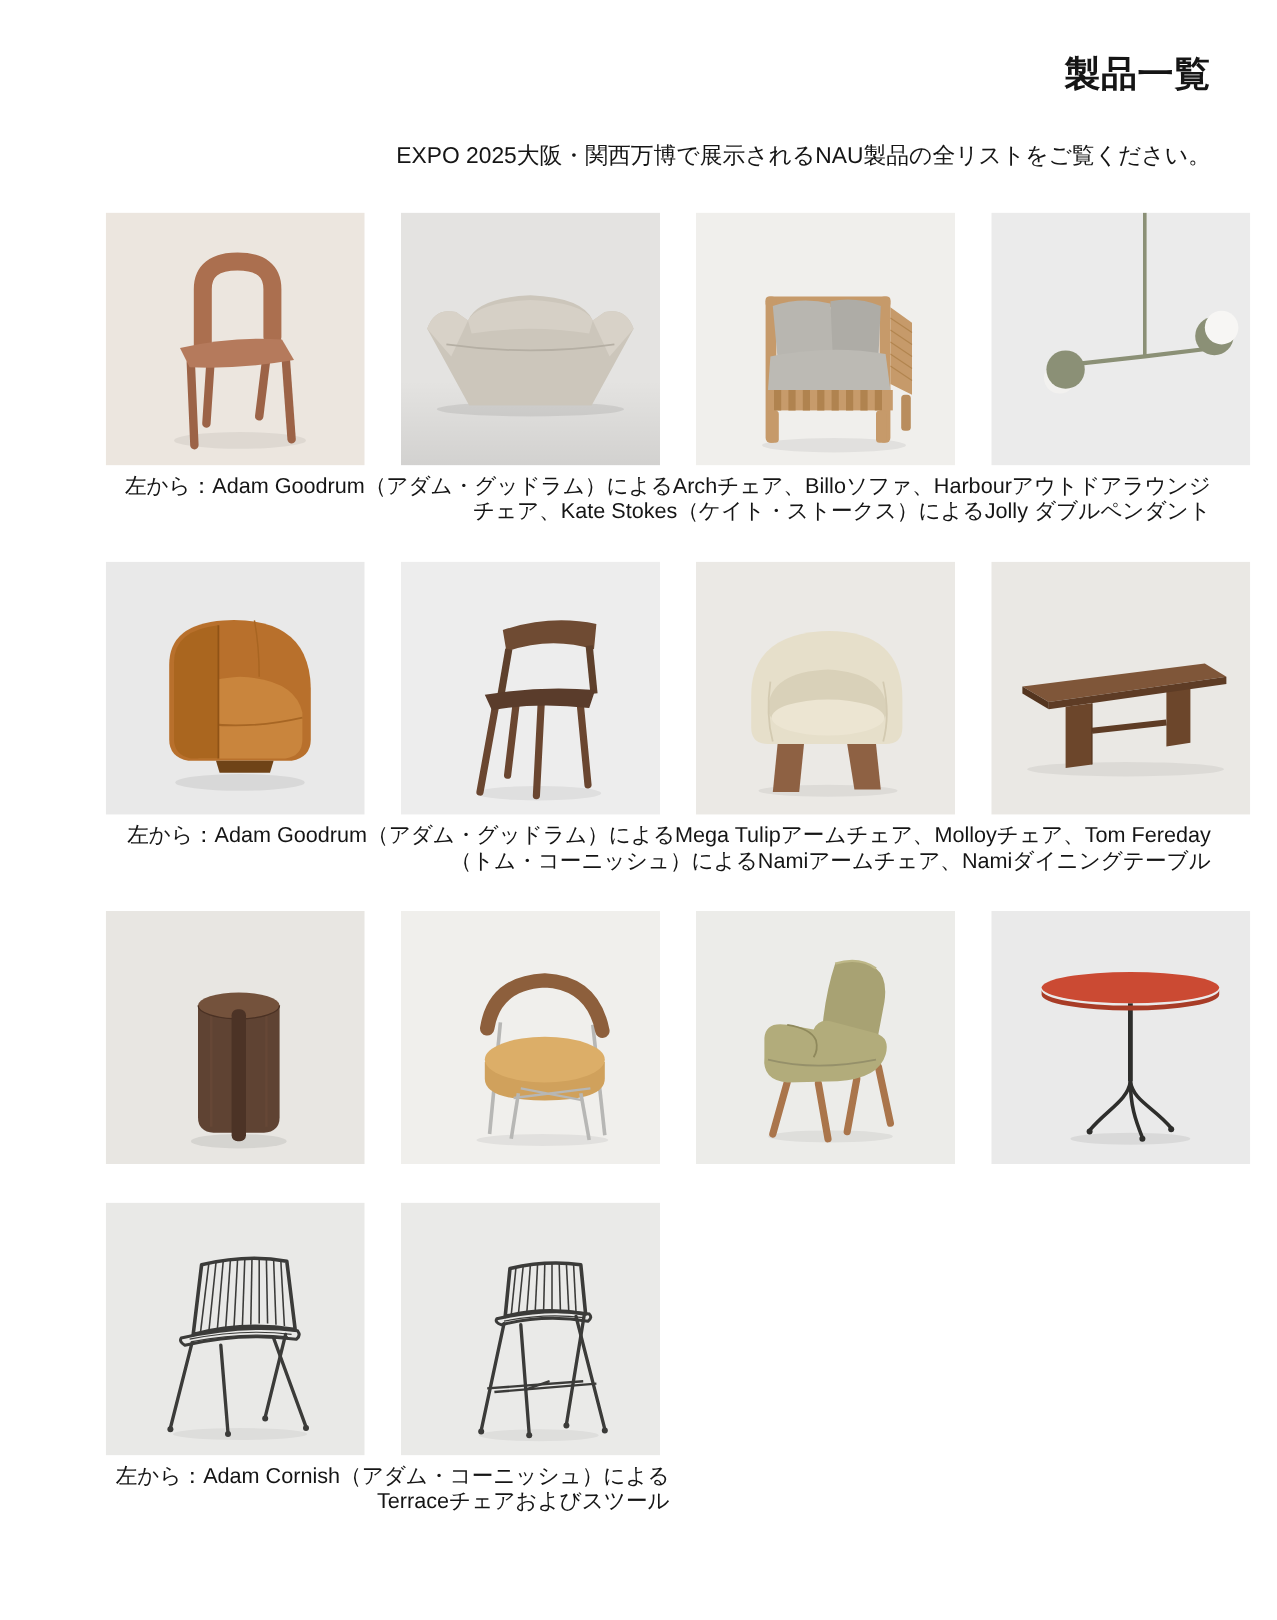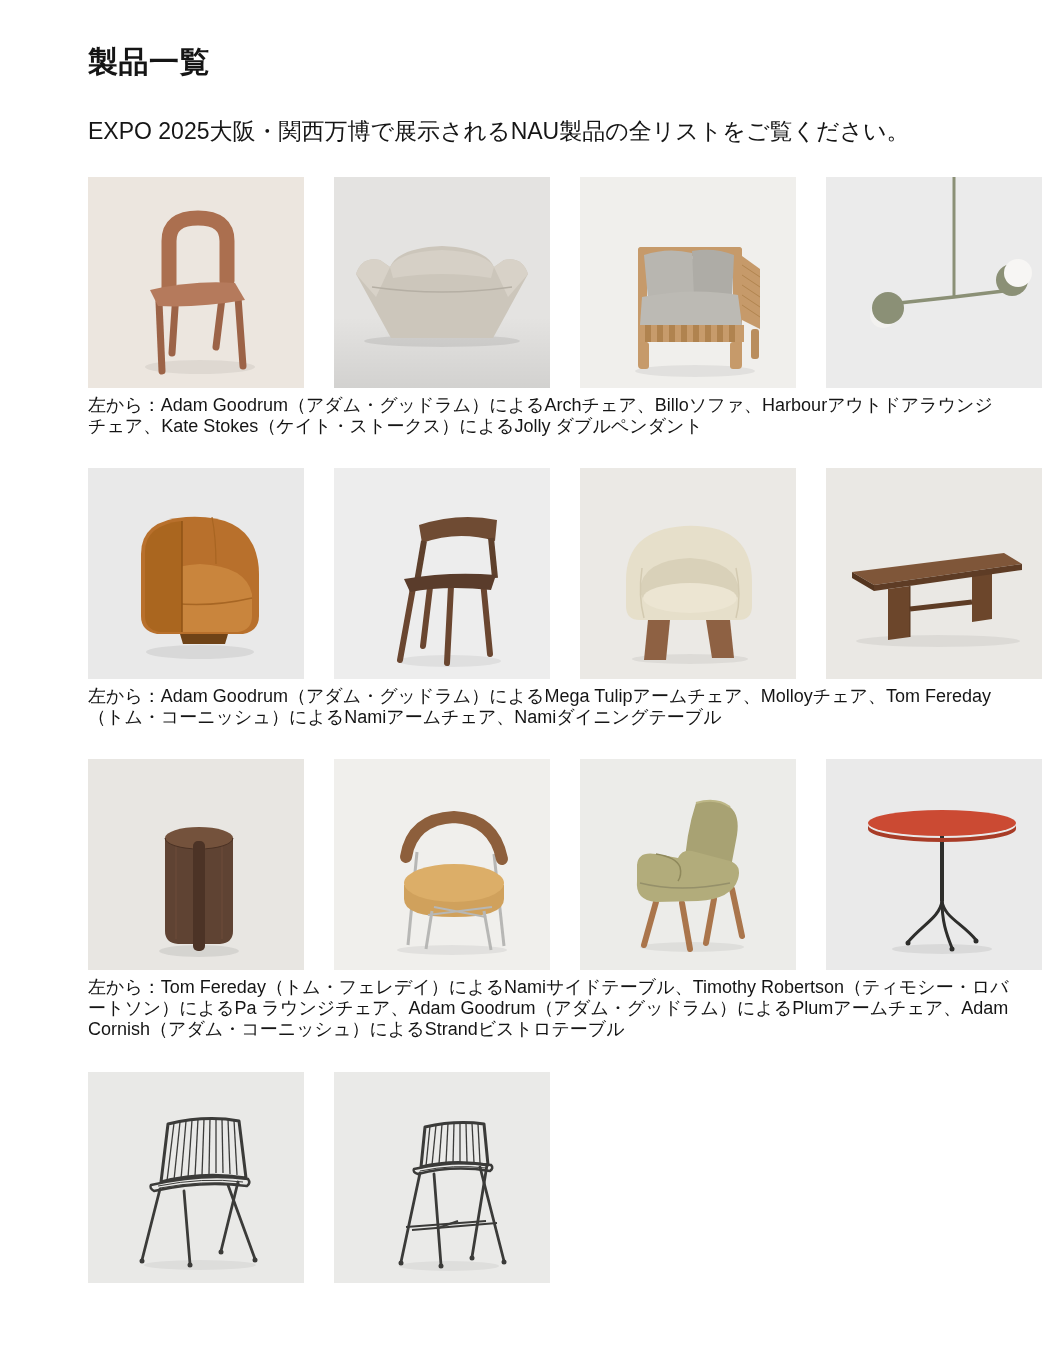--- a/index.html
+++ b/index.html
@@ -1,23 +1,23 @@
 <!DOCTYPE html>
 <html lang="ja"><head>
 <meta charset="utf-8">
 <style>
   html,body{margin:0;padding:0;}
   body{
     width:1064px;height:1350px;background:#ffffff;
     font-family:"Liberation Sans","DejaVu Sans",sans-serif;
     color:#151515;overflow:hidden;
   }
-  .content{padding:42px 55px 0 88px;}
+  .content{padding:42px 55px 0 88px;text-align:right;}
   .page-title{font-size:30px;font-weight:bold;letter-spacing:0.5px;margin:0;}
-  .intro{font-size:23px;line-height:26px;margin:35px 0 2px 0;}
+  .intro{font-size:19px;line-height:26px;margin:35px 0 2px 0;}
   .product-row{display:grid;grid-template-columns:repeat(4,216px);column-gap:30px;margin-top:33px;}
   .product-row.tight{margin-top:31px;}
   .cell{width:216px;height:211px;overflow:hidden;}
   .cell svg{display:block;width:216px;height:211px;}
   .caption{font-size:18px;line-height:21px;margin:7px 0 0 0;max-width:954px;}
   .caption.narrow{max-width:470px;}
 </style>
 </head>
 <body>
 
@@ -234,21 +234,20 @@
           <path d="M116 142 C116 162 120 174 126 189" stroke="#2e2e2c"></path>
         </g>
         <circle cx="82" cy="184" r="2.5" fill="#2e2e2c"></circle>
         <circle cx="150" cy="182" r="2.5" fill="#2e2e2c"></circle>
         <circle cx="126" cy="190" r="2.5" fill="#2e2e2c"></circle>
         <path d="M42 66 A74 13 0 0 0 190 66 L190 70 A74 13 0 0 1 42 70 Z" fill="#a83c27"></path>
         <ellipse cx="116" cy="64" rx="74" ry="13" fill="#cb4a33"></ellipse>
       </svg>
     </div>
   </div>
-  <p class="caption">左から：Tom Fereday（トム・フェレデイ）によるNamiサイドテーブル、Timothy Robertson（ティモシー・ロバートソン）によるPa ラウンジチェア、Adam Goodrum（アダム・グッドラム）によるPlumアームチェア、Adam Cornish（アダム・コーニッシュ）によるStrandビストロテーブル</p>
 
   <div class="product-row" style="margin-top:32px;">
 
     <div class="cell">
       <svg viewBox="0 0 216 211">
         <rect width="216" height="211" fill="#e9e9e7"></rect>
         <ellipse cx="112" cy="193" rx="56" ry="5" fill="rgba(0,0,0,0.05)"></ellipse>
         <path d="M80 52 Q118 43 151 49 L158 106 Q115 99 73 110 Z" fill="none" stroke-width="3" stroke-linejoin="round" stroke="#3b3b39"></path>
         <g stroke="#3b3b39" stroke-width="1.3">
           <path d="M86 51 L79 109"></path>
@@ -308,14 +307,15 @@
           <path d="M78 158 L163 151" stroke="#3b3b39"></path>
           <path d="M104 156 L124 149" stroke="#3b3b39"></path>
         </g>
         <circle cx="67" cy="191" r="2.5" fill="#3b3b39"></circle>
         <circle cx="107" cy="194" r="2.5" fill="#3b3b39"></circle>
         <circle cx="170" cy="190" r="2.5" fill="#3b3b39"></circle>
         <circle cx="138" cy="186" r="2.5" fill="#3b3b39"></circle>
       </svg>
     </div>
   </div>
+  <p class="caption narrow">左から：Adam Cornish（アダム・コーニッシュ）によるTerraceチェアおよびスツール</p>
 
 </div>
 
 </body></html>

